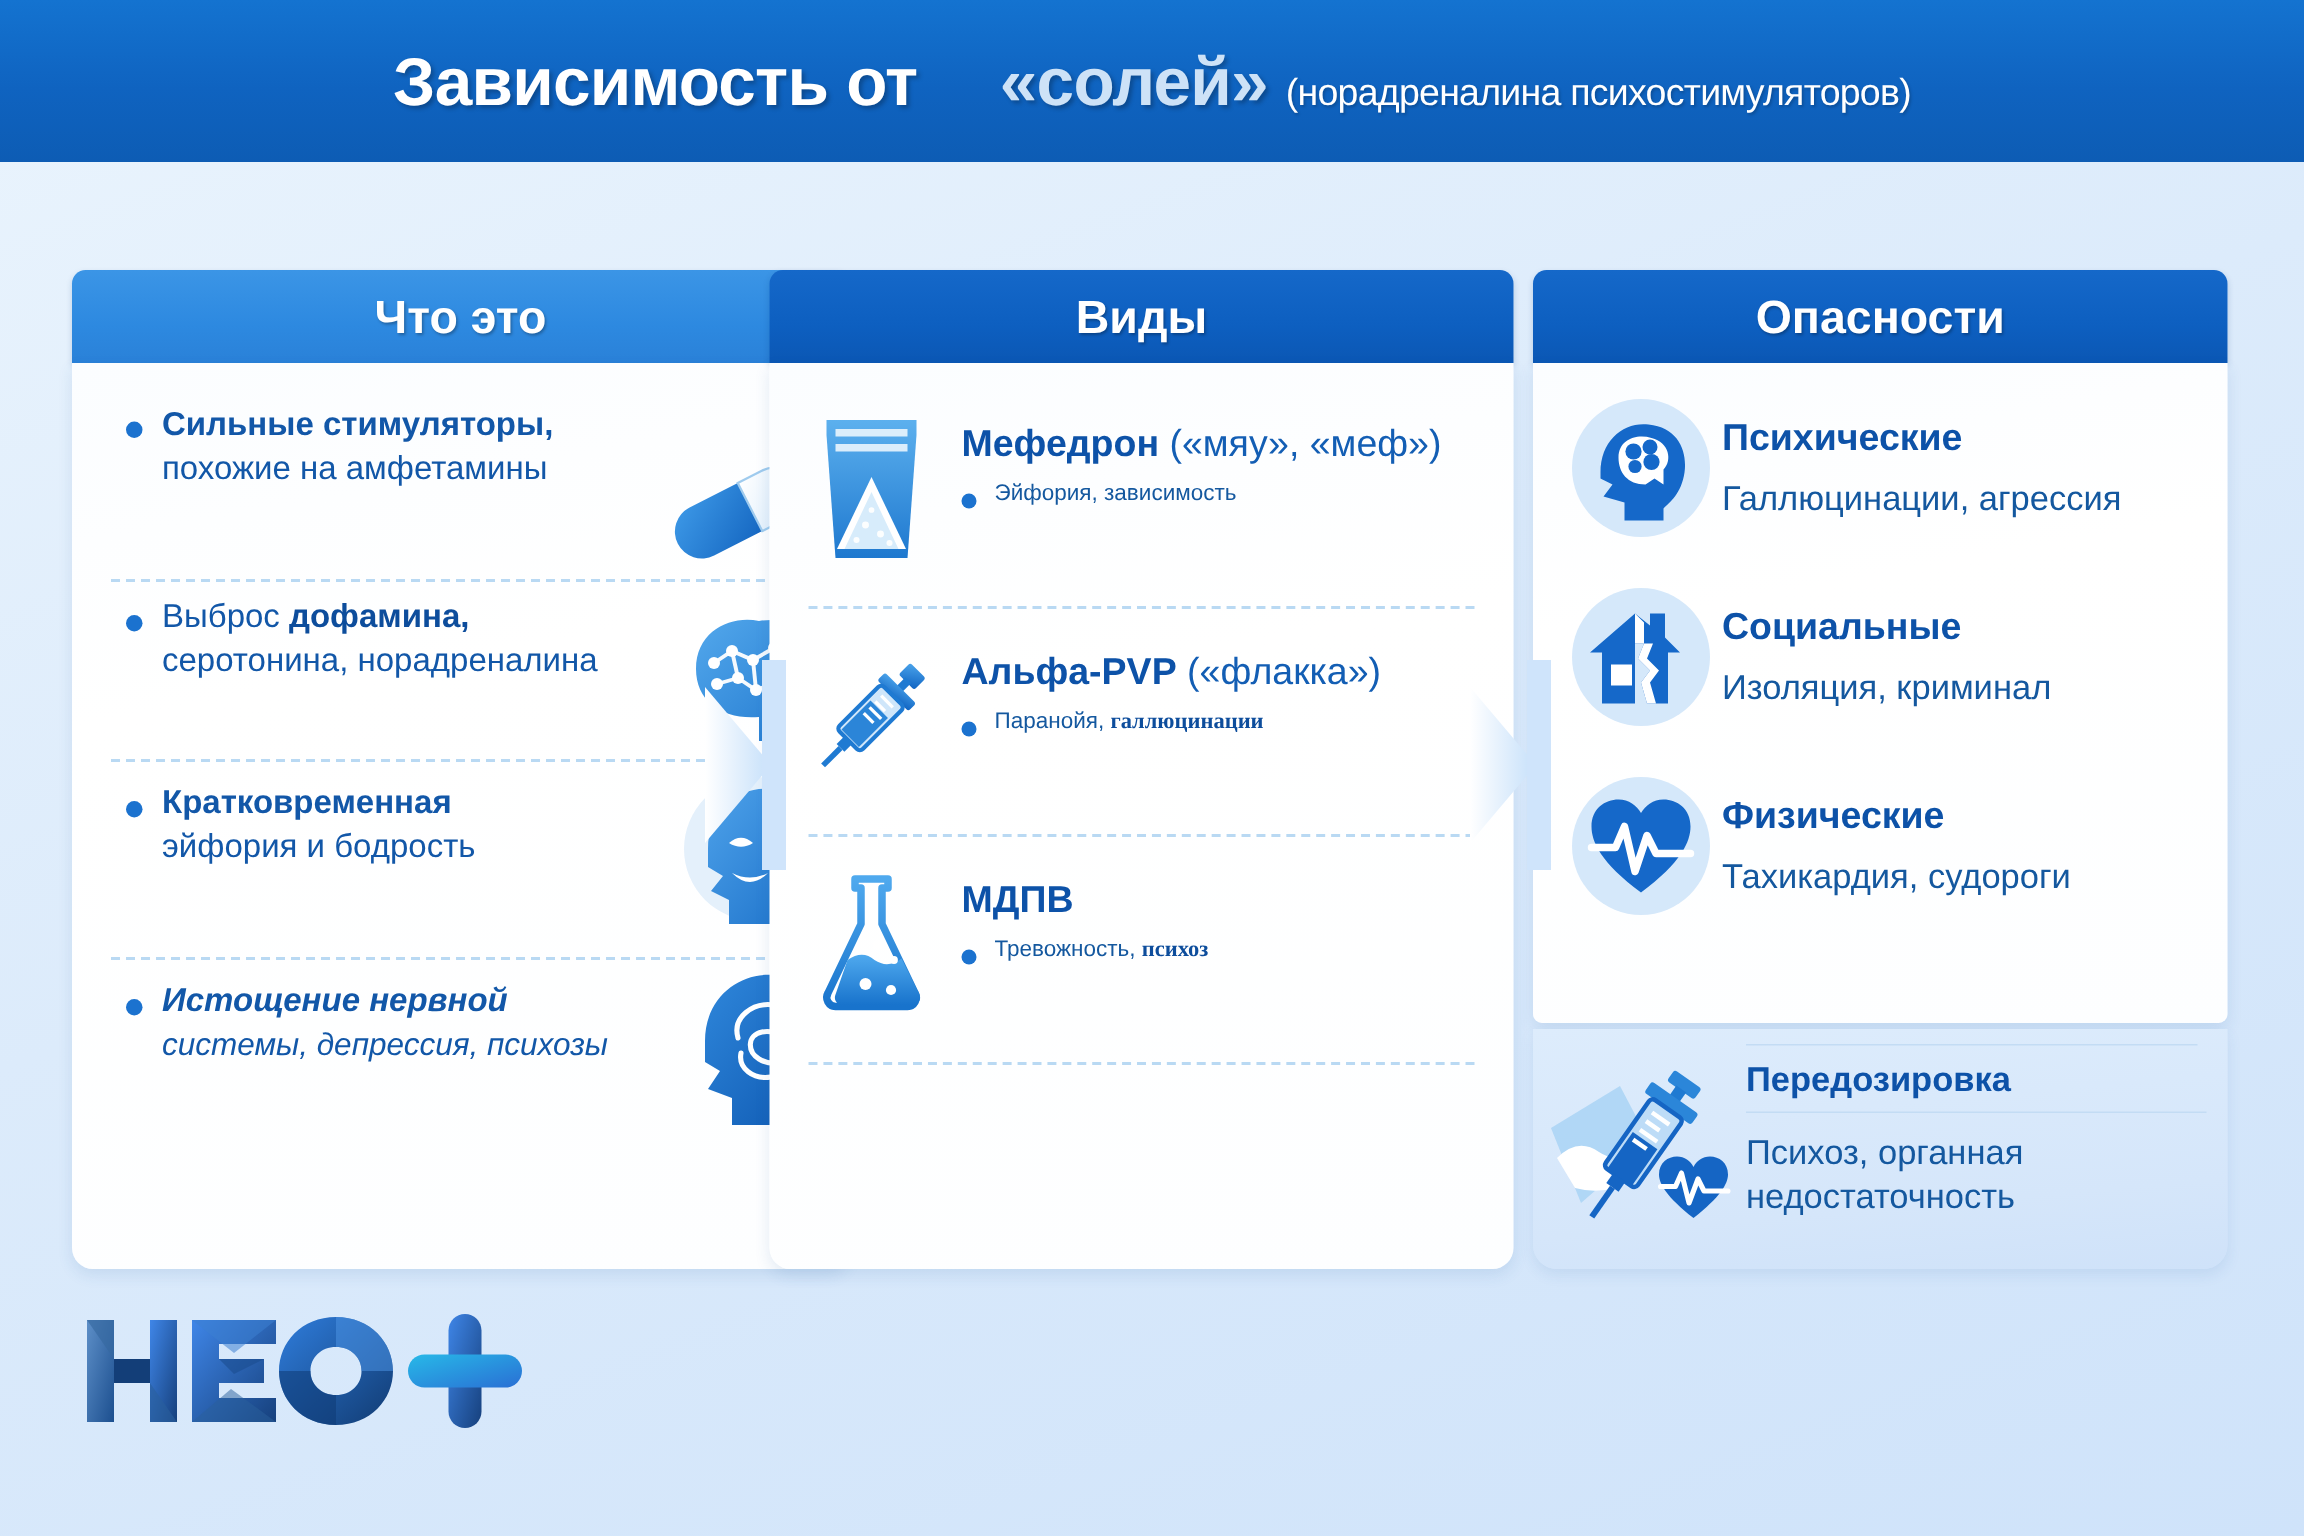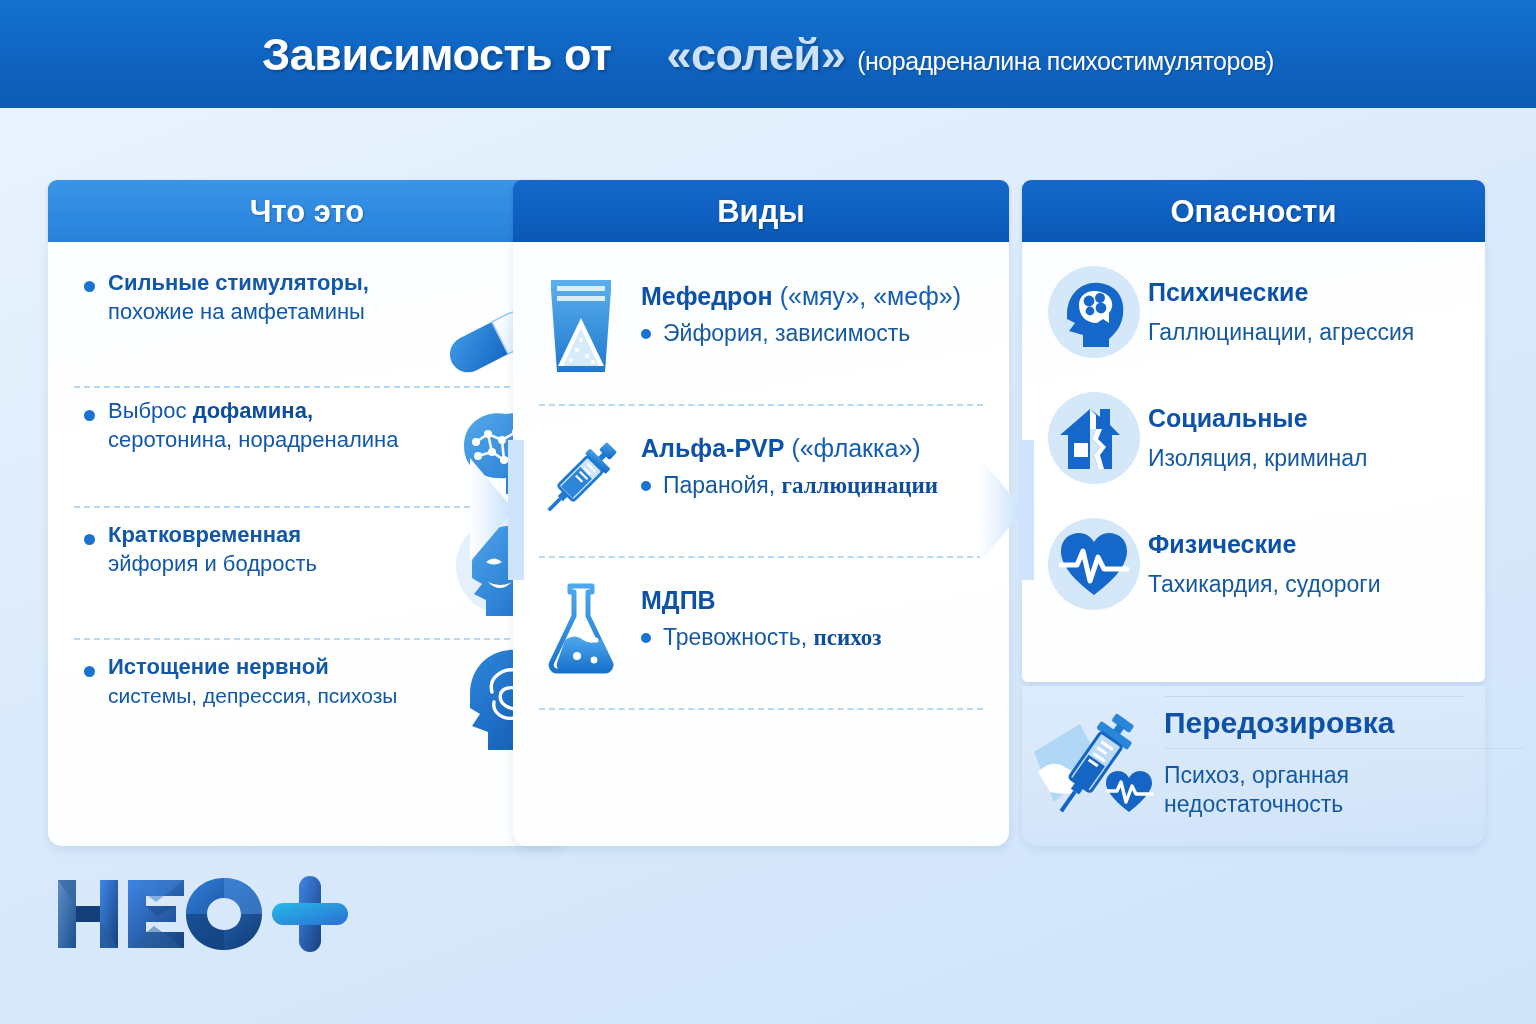--- a/index.html
+++ b/index.html
@@ -189,21 +189,21 @@
   .type-title {
     color: #0d52a8;
     font-size: 25px;
     font-weight: bold;
     line-height: 1.15;
     white-space: nowrap;
   }
   .type-title .alias { font-weight: normal; color: #135eb4; }
   .type-sub {
     color: #14589f;
-    font-size: 23px;
+    font-size: 15px;
     margin-top: 9px;
     padding-left: 22px;
     position: relative;
     line-height: 1.2;
     white-space: nowrap;
   }
   .type-sub .b { font-weight: bold; color: #0d4d9c; font-family: Liberation Serif, serif; }
   .type-sub::before {
     content: "";
     position: absolute;
@@ -256,21 +256,21 @@
     padding-left: 142px;
     padding-top: 22px;
   }
   .overdose-icons {
     position: absolute;
     left: 8px; top: 20px;
     width: 132px; height: 120px;
   }
   .overdose-title {
     color: #0d52a8;
-    font-size: 30px;
+    font-size: 23px;
     font-weight: bold;
     line-height: 1;
     padding-bottom: 10px;
     border-bottom: 1px solid #c3dcf4;
     display: inline-block;
     padding-right: 130px;
   }
   .overdose-desc {
     color: #14589f;
     font-size: 23px;
@@ -429,21 +429,21 @@
             </g>
             <text x="99" y="30" font-size="20" font-weight="bold" fill="#ffffff" font-family="Liberation Sans, sans-serif">3</text>
           </svg>
         </div>
       </div>
 
       <div class="dash-sep"></div>
 
       <div class="what-item" style="min-height:140px;">
         <span class="bullet" style="top:26px;"></span>
-        <div class="what-text" style="padding-top:12px;">
+        <div class="what-text" style="padding-top:12px;font-style:italic;">
           <span class="l1">Истощение нервной</span><br>
           <span style="font-size:21px;">системы, депрессия, психозы</span>
         </div>
         <div class="what-icon" style="top:0px;right:6px;">
           <svg width="116" height="116" viewBox="0 0 116 116">
             <defs>
               <linearGradient id="hgrad2" x1="0" y1="0" x2="1" y2="1">
                 <stop offset="0%" stop-color="#2f87db"></stop>
                   <stop offset="100%" stop-color="#0d57b0"></stop>
               </linearGradient>

